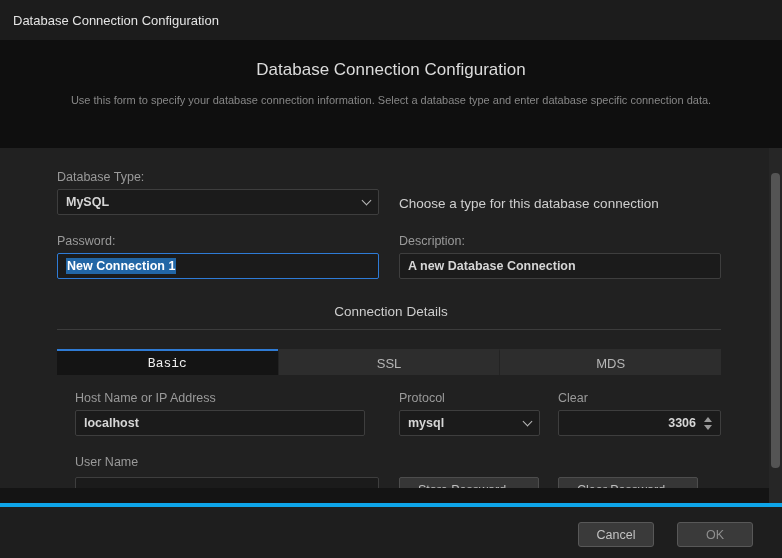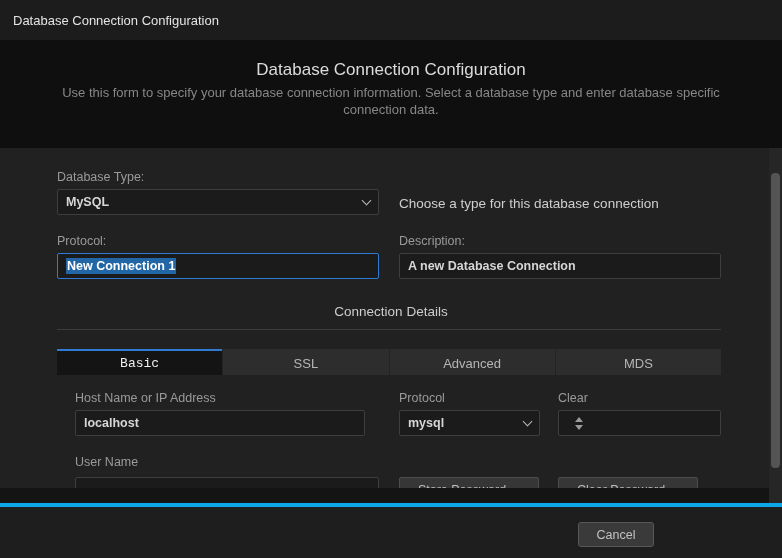--- a/index.html
+++ b/index.html
@@ -20,21 +20,21 @@
     color:#e4e4e4; font-size:13px;
   }
 
   
   .header {
     position:absolute; top:40px; left:0; width:782px; height:108px;
     background:#0f0f0f; text-align:center;
   }
   .header-title { padding-top:20px; color:#dcdcdc; font-size:17px; font-weight:400; }
   .header-subtitle {
-    margin:4px auto 0; width:706px; color:#878787; font-size:13px; line-height:1.32;
+    margin:13px auto 0; width:706px; color:#878787; font-size:11px; line-height:1.32;
   }
 
   
   .content {
     position:absolute; top:148px; left:0; width:782px; height:340px;
     background:#212121; overflow:hidden;
   }
   .lbl { position:absolute; color:#9a9a9a; font-size:12.5px; white-space:nowrap; }
   .hint { position:absolute; color:#cfcfcf; font-size:13.5px; white-space:nowrap; }
 
@@ -116,61 +116,59 @@
 
   <div class="content">
 
     <span class="lbl" style="left:57px; top:22px;">Database Type:</span>
     <div class="selectbox" style="left:57px; top:41px; width:322px;">
       <span>MySQL</span>
       <span class="chev"></span>
     </div>
     <span class="hint" style="left:399px; top:48px;text-align:center;">Choose a type for this database connection</span>
 
-    <span class="lbl" style="left:57px; top:86px;">Protocol:</span>
+    <span class="lbl" style="left:57px; top:86px;">Password:</span>
     <div class="field focused" style="left:57px; top:105px; width:322px;">
       <span class="selection">New Connection 1</span>
     </div>
 
     <span class="lbl" style="left:399px; top:86px;">Description:</span>
     <div class="field" style="left:399px; top:105px; width:322px;">
       <span>A new Database Connection</span>
     </div>
 
     <div class="section-title" style="top:156px;">Connection Details</div>
     <div class="hline" style="top:181px;"></div>
 
     <div class="tabs">
       <div class="tab active">
           <span>Basic</span>
         </div>
       <div class="tab">
           <span>SSL</span>
         </div>
       <div class="tab">
-          <span>Advanced</span>
-        </div>
-      <div class="tab">
           <span>MDS</span>
         </div>
     </div>
 
     <span class="lbl" style="left:75px; top:243px;">Host Name or IP Address</span>
     <div class="field" style="left:75px; top:262px; width:290px;">
       <span>localhost</span>
     </div>
 
     <span class="lbl" style="left:399px; top:243px;text-align:center;">Protocol</span>
     <div class="selectbox" style="left:399px; top:262px; width:141px;">
       <span>mysql</span>
       <span class="chev"></span>
     </div>
 
     <span class="lbl" style="left:558px; top:243px;">Clear</span>
     <div class="field" style="left:558px; top:262px; width:163px;">
+      <span class="port-num">3306</span>
       <span class="spinner">
         <span class="arrow-up"></span>
         <span class="arrow-down"></span>
       </span>
     </div>
 
     <span class="lbl" style="left:75px; top:307px;">User Name</span>
     <div class="field" style="left:75px; top:329px; width:304px;">
       <span></span>
     </div>
@@ -182,19 +180,22 @@
       <span>Clear Password ...</span>
     </div>
   </div>
 
   <div class="bottom-gap"></div>
 
   <div class="footer">
     <div class="btn btn-cancel">
       <span>Cancel</span>
     </div>
+    <div class="btn btn-ok">
+      <span>OK</span>
+    </div>
   </div>
 
   <div class="scrollbar">
     <div class="scroll-thumb"></div>
   </div>
 
 </div>
 
 </body></html>

